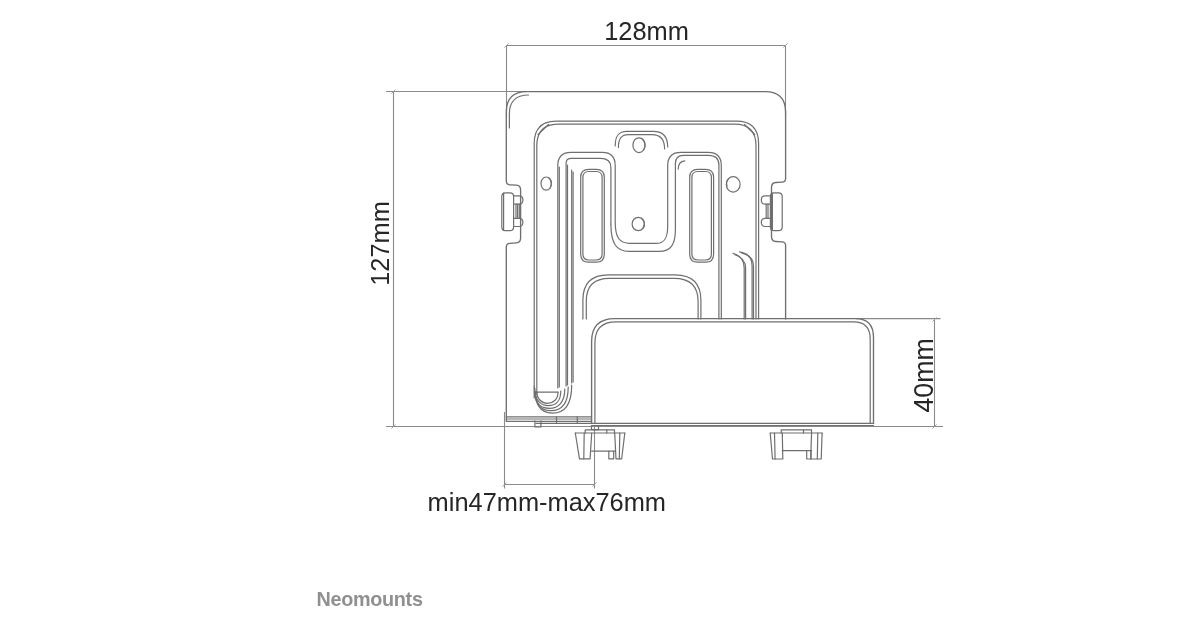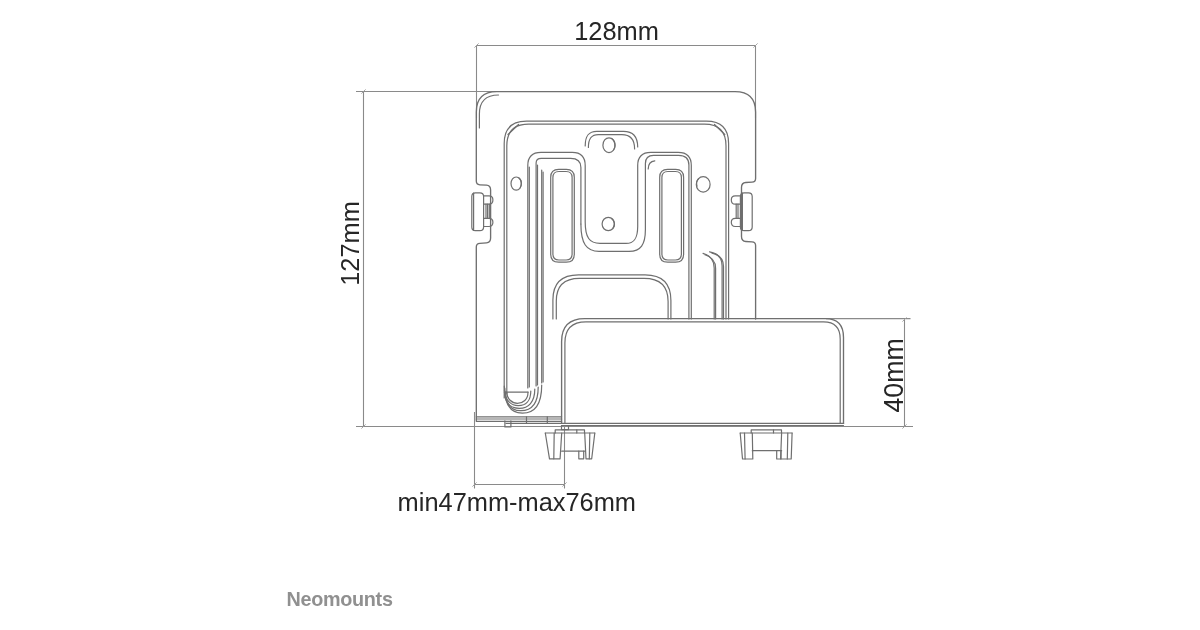--- a/index.html
+++ b/index.html
@@ -1,16 +1,16 @@
 <!DOCTYPE html>
 <html><head>
 <meta charset="utf-8">
 <style>
   html,body{margin:0;padding:0;background:#ffffff;}
-  .wrap{width:1064px;height:630px;position:relative;background:#22c55e;overflow:hidden;transform:translateZ(0);will-change:transform;}
+  .wrap{width:1064px;height:630px;position:relative;background:#22c55e;overflow:hidden;transform:translateZ(0);will-change:transform;margin-left:30px;}
   svg{display:block;}
   text{font-family:"Liberation Sans", sans-serif;}
 </style>
 </head>
 <body>
 <div class="wrap">
 <svg width="1200" height="630" viewBox="0 0 1200 630">
   <rect width="1200" height="630" fill="#ffffff"></rect>
 
   <g stroke="#8a8a8a" stroke-width="1.1" fill="none">

